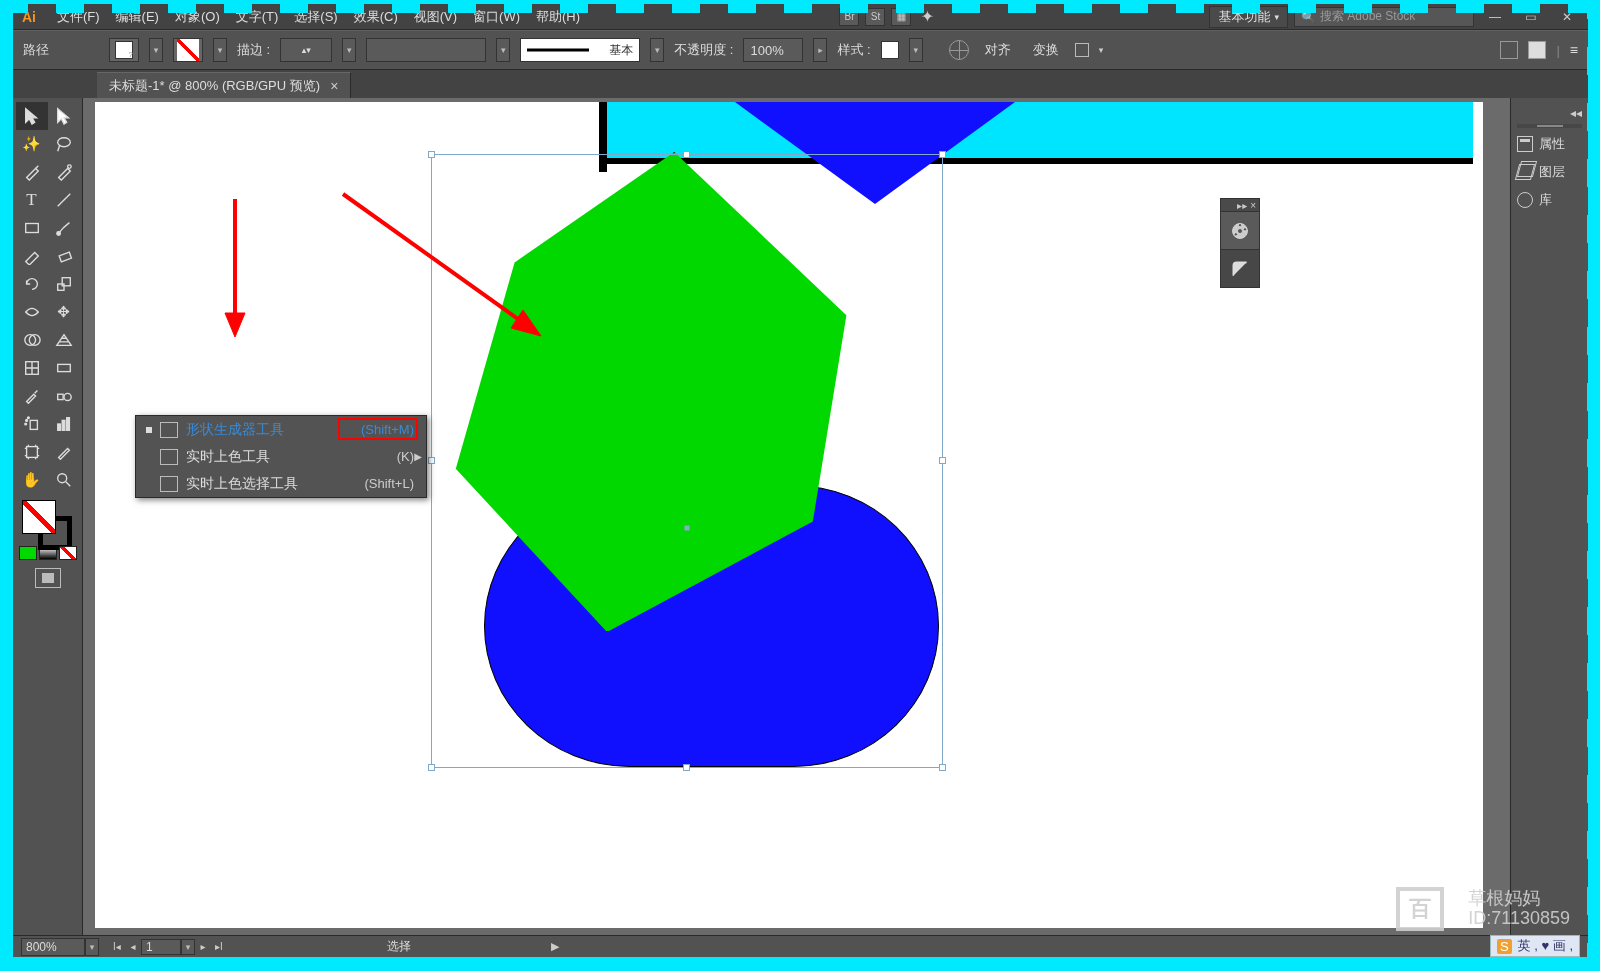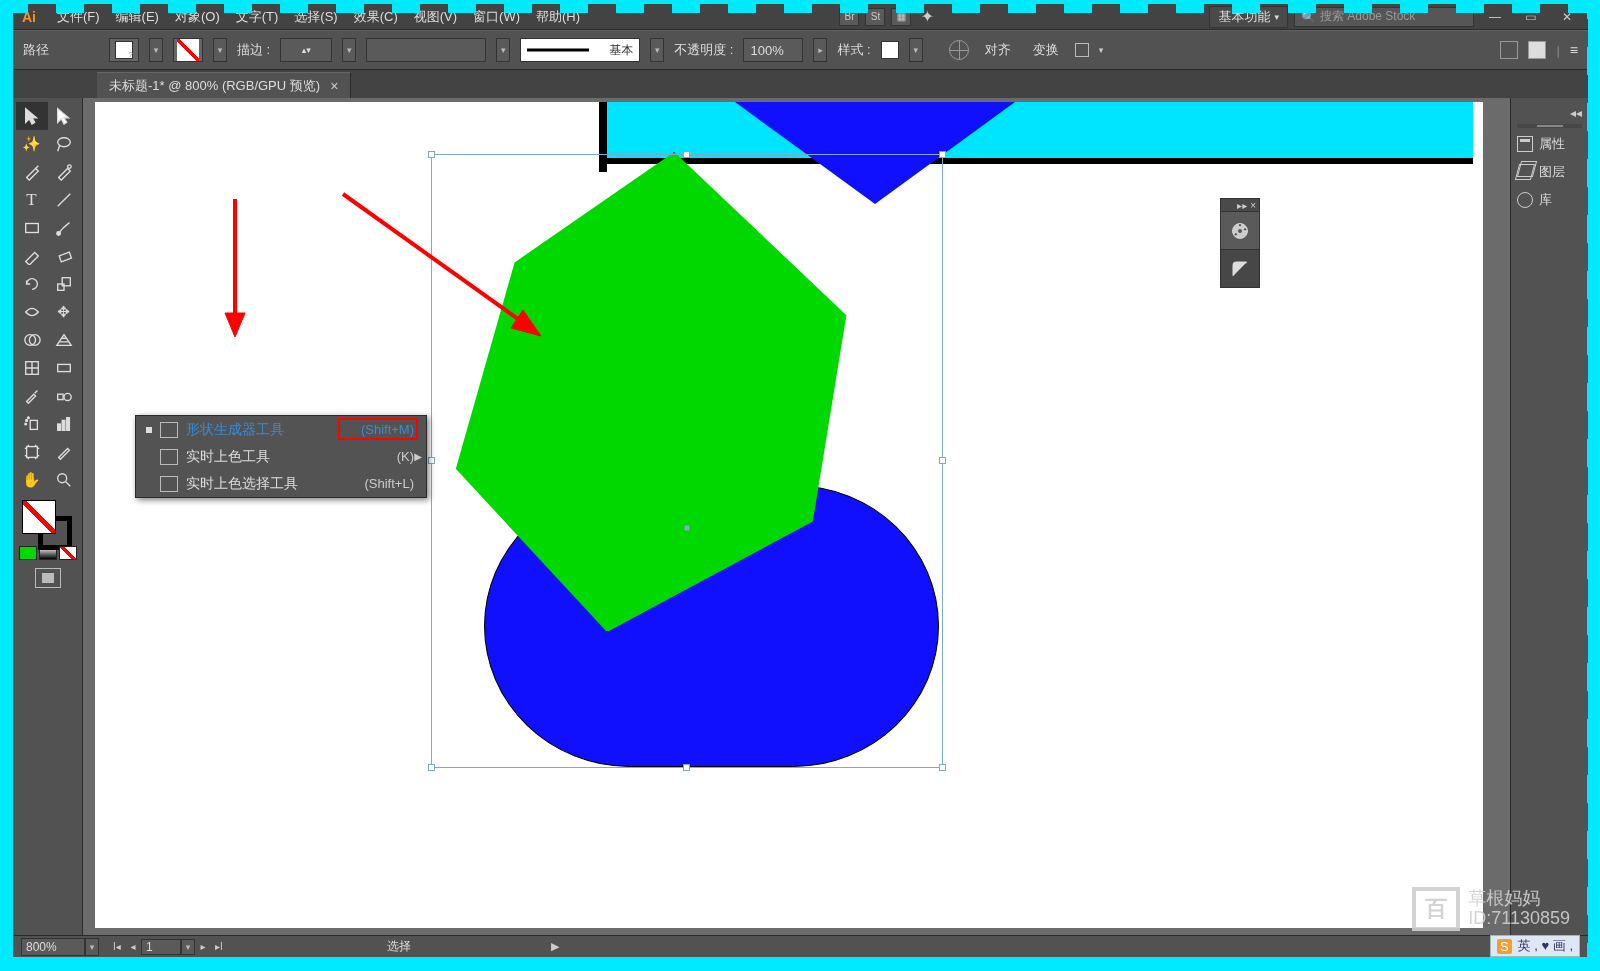--- a/index.html
+++ b/index.html
@@ -133,21 +133,21 @@
     background:
       repeating-linear-gradient(90deg,#00eaff 0 28px, transparent 28px 56px) top/100% 13px no-repeat,
       repeating-linear-gradient(90deg,#00eaff 0 28px, transparent 28px 56px) bottom/100% 13px no-repeat,
       repeating-linear-gradient(0deg,#00eaff 0 28px, transparent 28px 56px) left/13px 100% no-repeat,
       repeating-linear-gradient(0deg,#00eaff 0 28px, transparent 28px 56px) right/13px 100% no-repeat;
   }
 
   
   .wm { position:absolute; right:30px; bottom:40px; display:flex; align-items:center; gap:8px; color:#cfcfcf; font-size:18px; opacity:.9;}
   .wm .logo { width:48px; height:44px; border:4px solid #cfcfcf; display:flex; align-items:center; justify-content:center; font-weight:bold; font-size:22px; color:#cfcfcf;}
-  .wm .txt { display:flex; flex-direction:column; line-height:1.1; }
+  .wm .txt { display:flex; flex-direction:column; line-height:1.1;margin-left:16px; }
   .ime-bar { position:absolute; right:20px; bottom:14px; display:flex; align-items:center; gap:6px; height:22px; background:#dfe7f5; border:1px solid #9bb; padding:0 6px; color:#336; font-size:13px;}
 </style>
 </head>
 <body>
 
 <div class="app">
 
   <div class="menubar">
     <div class="ai-logo">Ai</div>
     <div class="menu-item">文件(F)</div>

